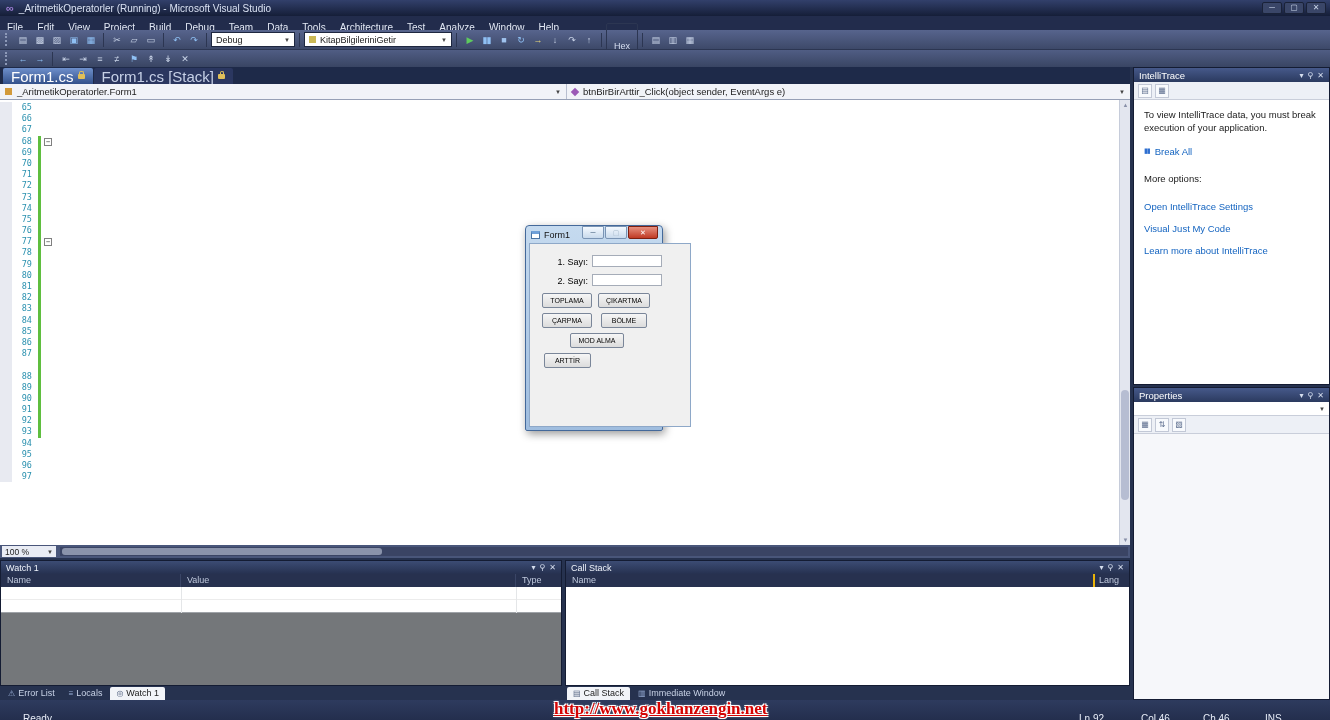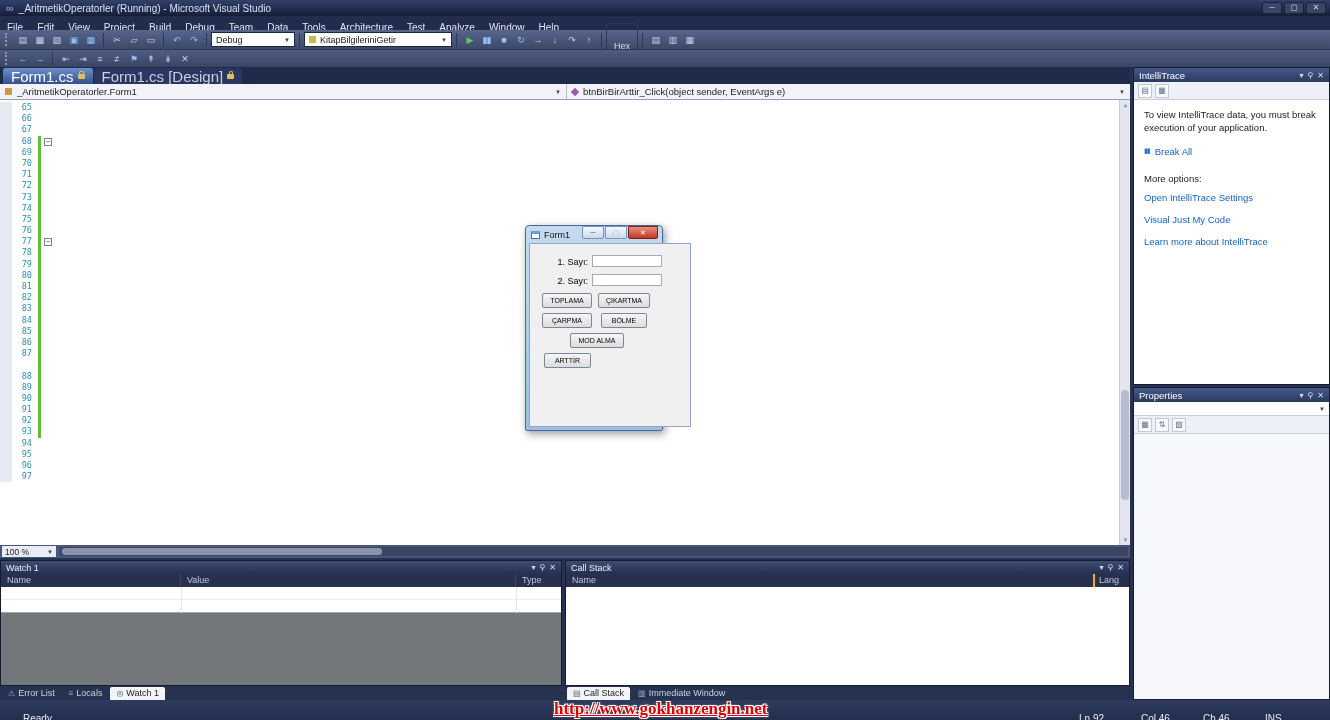--- a/index.html
+++ b/index.html
@@ -92,21 +92,21 @@
 .pctrl{margin-left:auto;display:flex;gap:4px;font-size:8px;color:#D6DEEE}
 .ptool{height:18px;background:#EDF0F6;border-bottom:1px solid #C9CEDA;display:flex;
   align-items:center;gap:3px;padding:0 4px}
 .pti{width:14px;height:14px;border:1px solid #C2C8D6;background:#F8FAFD;color:#5A6B8C;font-size:8px;
   display:flex;align-items:center;justify-content:center}
 .itbody{padding:9px 10px;font-size:9.5px;color:#1A1A1A}
 .itmsg{line-height:1.35;margin-bottom:11px}
 .breakrow{display:flex;align-items:center;gap:5px;margin-bottom:16px}
 .blu{color:#1464C0}
 .pauseglyph{color:#2F6FD0;font-size:7px;letter-spacing:-1px}
-.itlabel{margin-bottom:8px}
+.itlabel{margin-bottom:17px}
 .itlink{display:block;color:#1464C0;margin-bottom:11px;font-size:9.5px}
 .propcombo{height:14px;background:#fff;border-bottom:1px solid #C9CEDA;display:flex;align-items:center;
   padding:0 4px;font-size:8px;color:#666}
 
 
 .bpanel{background:#fff;border:1px solid #141C33}
 .watchpanel{left:0;top:560px;width:562px;height:126px}
 .cspanel{left:565px;top:560px;width:565px;height:126px}
 .pan-title{height:13px;background:linear-gradient(#3C4C74,#263150);color:#F0F4FC;font-size:9px;
   display:flex;align-items:center;padding:0 5px}
@@ -276,21 +276,21 @@
   </div>
 
   <div class="ab tstrip">
 
       <div class="dtab active">
         <span>Form1.cs</span>
         <span class="lock"></span>
       </div>
 
       <div class="dtab">
-        <span>Form1.cs [Design]</span>
+        <span>Form1.cs [Stack]</span>
         <span class="lock"></span>
       </div>
     </div>
   <div class="ab welctrl">
     <span>▾</span>
   </div>
 
   <div class="ab nbar">
     <div class="ncombo left">
       <span class="cico"></span>

